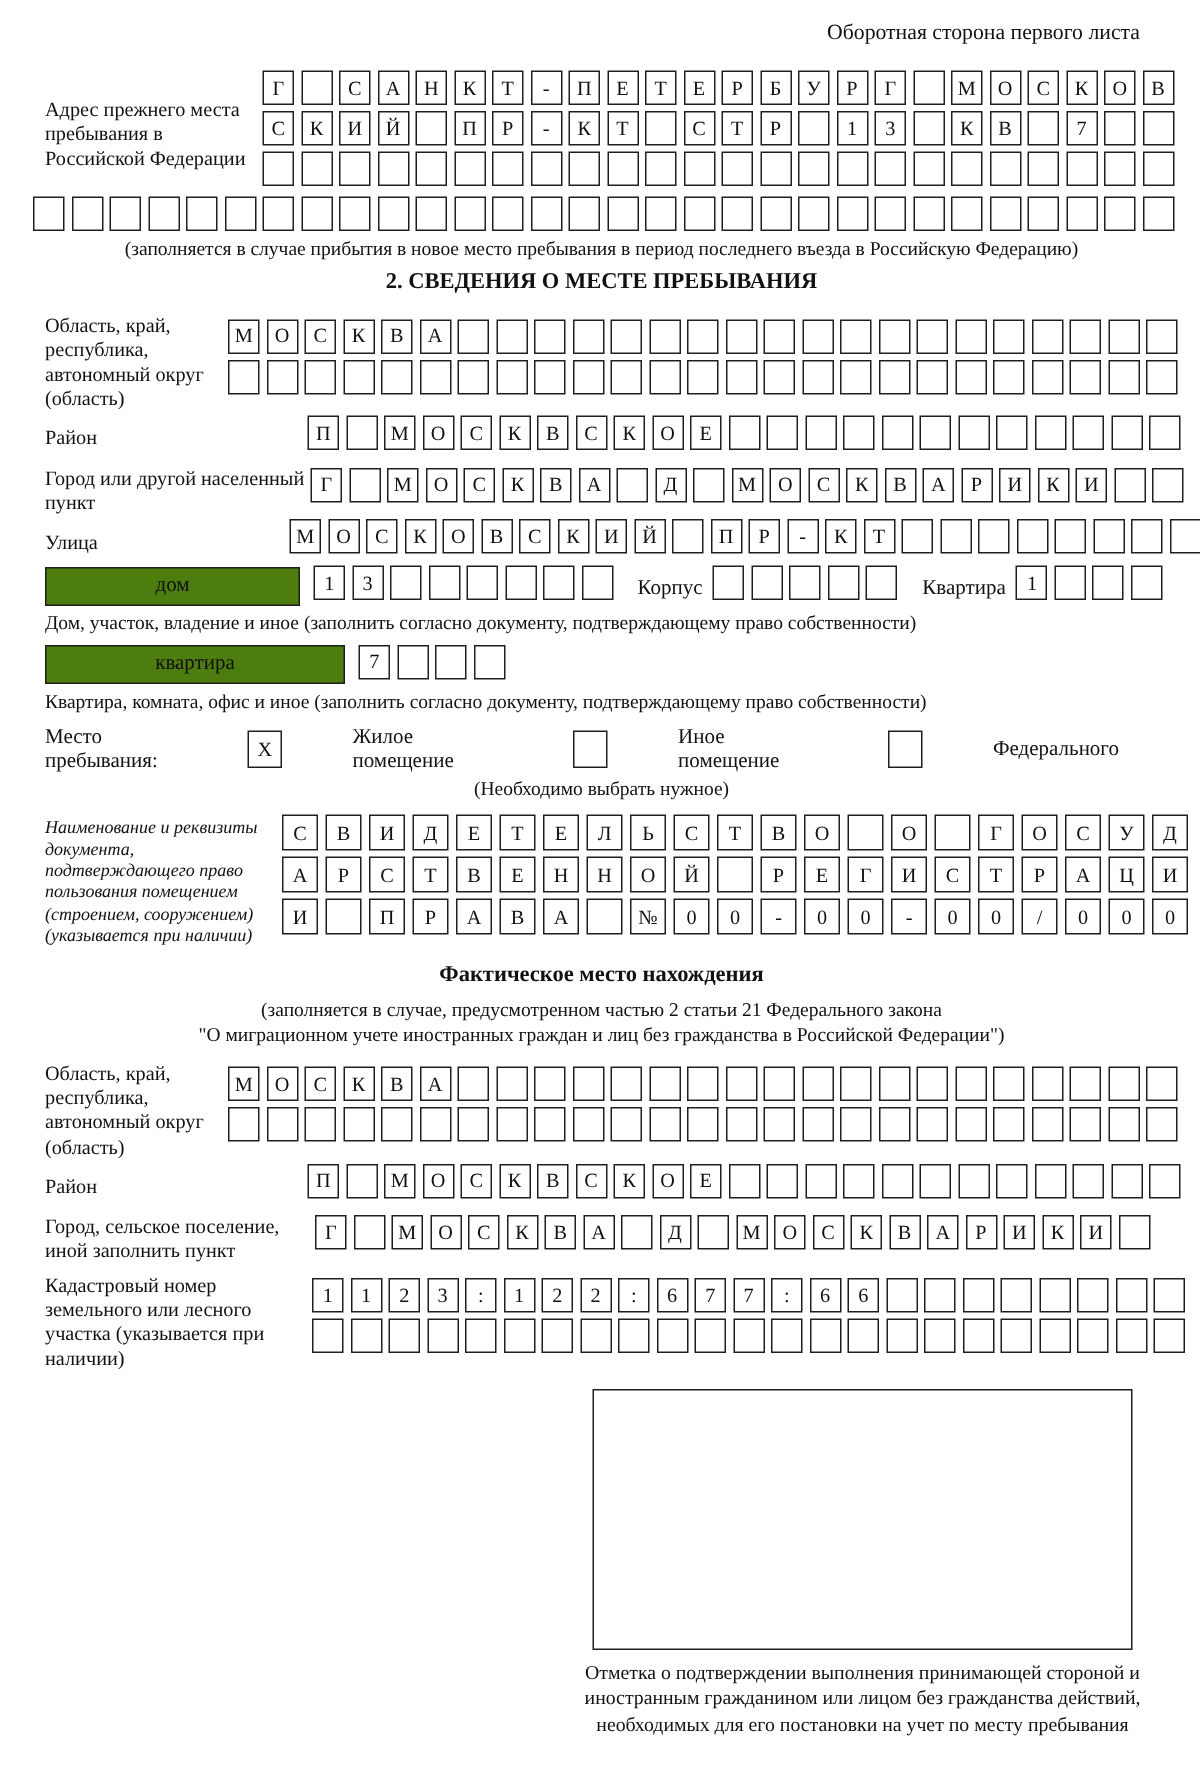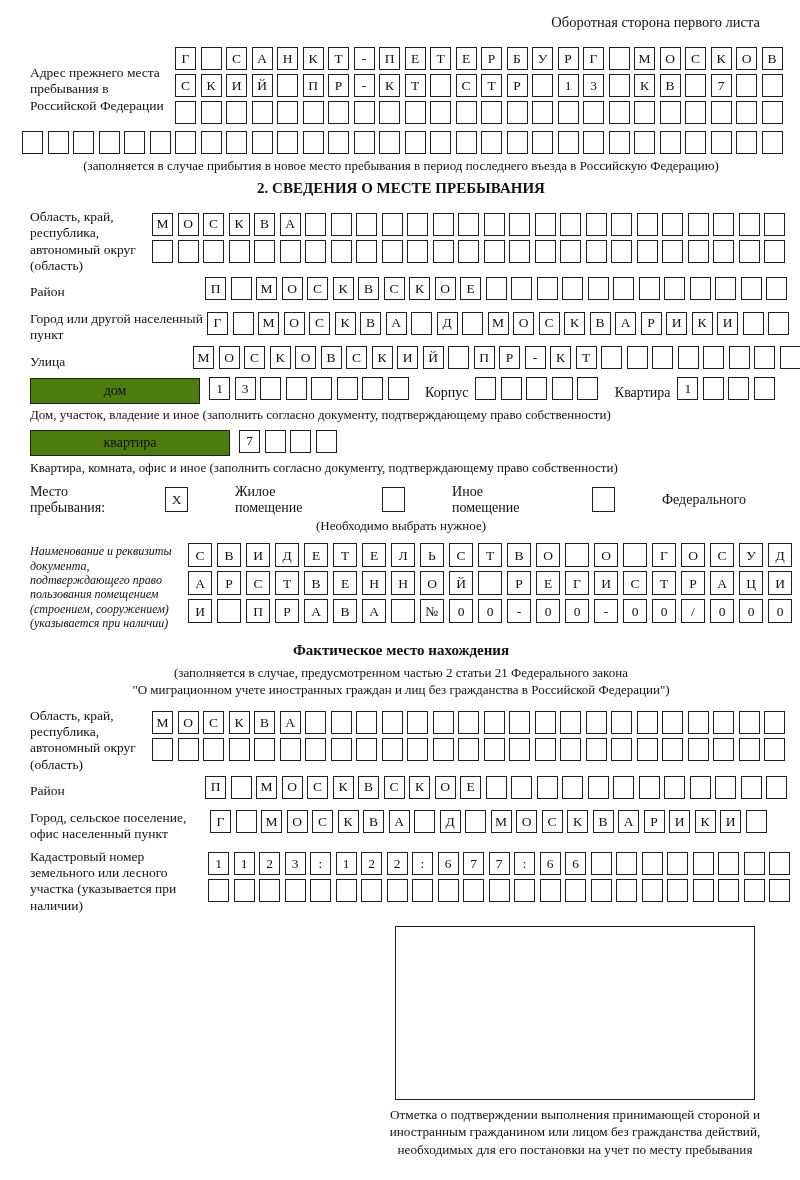--- a/index.html
+++ b/index.html
@@ -529,21 +529,21 @@
         <span class="cell"></span>
         <span class="cell"></span>
         <span class="cell"></span>
         <span class="cell"></span>
         <span class="cell"></span>
         <span class="cell"></span>
       </div>
   </div>
 
   <div class="frow">
-    <div class="flabel" style="width:180px;">Город, сельское поселение, офис населенный пункт</div>
+    <div class="flabel" style="width:180px;">Город, сельское поселение, иной заполнить пункт</div>
     <div class="cellrow">
         <span class="cell">Г</span>
         <span class="cell"></span>
         <span class="cell">М</span>
         <span class="cell">О</span>
         <span class="cell">С</span>
         <span class="cell">К</span>
         <span class="cell">В</span>
         <span class="cell">А</span>
         <span class="cell"></span>

